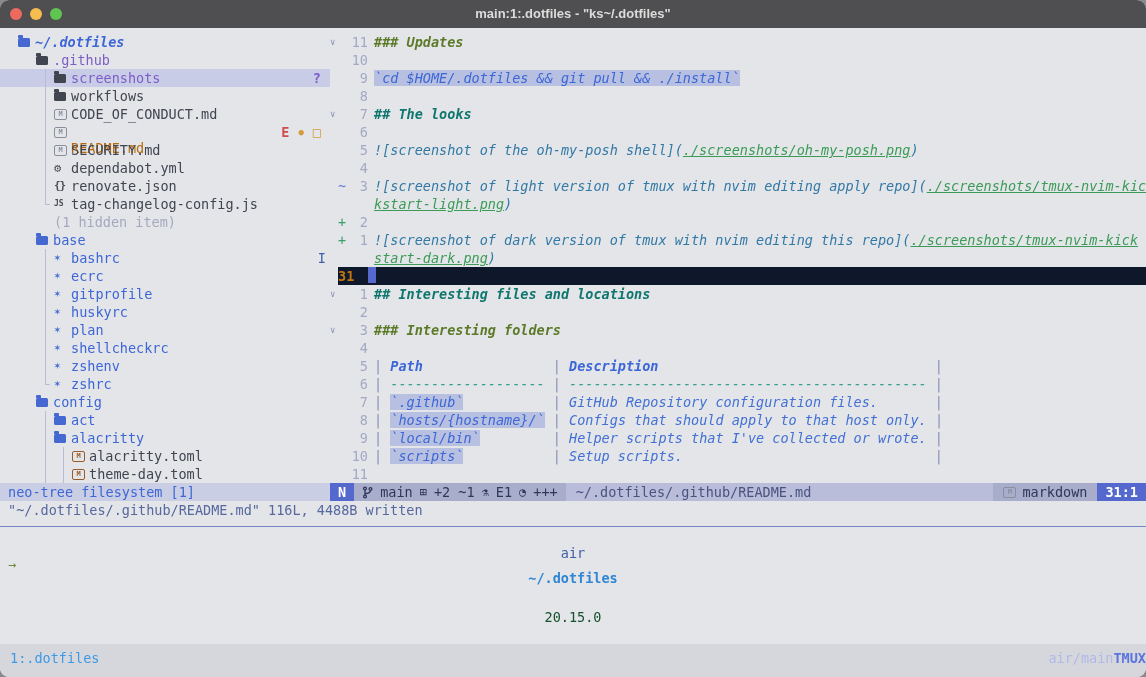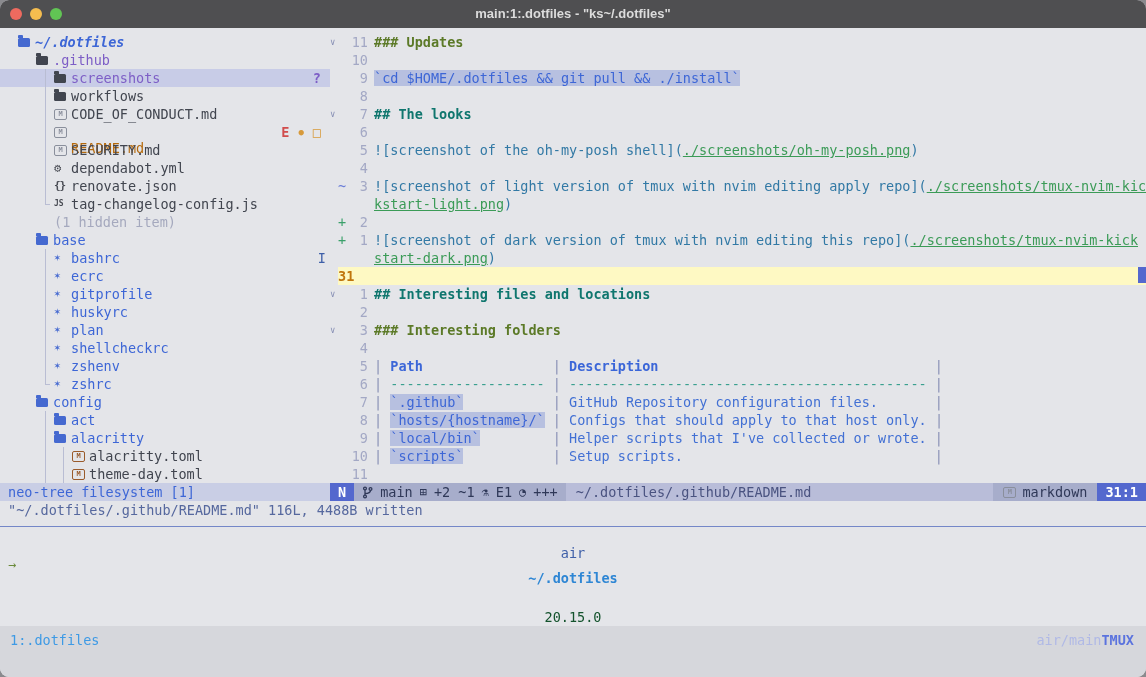--- a/index.html
+++ b/index.html
@@ -37,26 +37,26 @@
   .tlabel.blue{color:#3D66D6;} .tlabel.purple{color:#7D5EC6;} .tlabel.dark{color:#41454F;}
   .tlabel.orange{color:#B5690B;margin-top:32px;} .tlabel.hidden{color:#A5A9BE;}
   .tspace{flex:1;}
   .mk{margin-right:9px;}
   .mk-err{color:#D14C4C;font-weight:bold;} .mk-dot{color:#D79A3B;font-size:9px;}
   .mk-sq{color:#D79A3B;} .mk-q{color:#7D5EC6;font-weight:bold;} .mk-i{color:#3E5FA8;margin-right:4px;}
   
   .eline{height:18px;display:flex;white-space:pre;}
   .fold{width:8px;flex:none;color:#8890B5;font-size:9px;line-height:18px;text-align:left;}
   .lbody{flex:1;display:flex;}
-  .lbody.cur{background:#fef9c3;justify-content:space-between;}
+  .lbody.cur{background:#0f172a;}
   .sign{width:10px;flex:none;text-align:left;}
   .sign.add{color:#3AA06A;} .sign.chg{color:#6C7FD8;}
   .num{width:20px;flex:none;text-align:right;padding-right:6px;color:#A3A8C5;}
   .num.curn{width:30px;text-align:left;padding:0;color:#C0760D;font-weight:bold;}
-  .etext{white-space:pre;}
+  .etext{white-space:pre;font-style:italic;}
   .cursorblock{display:inline-block;width:8px;height:16px;background:#5468CE;vertical-align:-3px;}
   .sg-h3{color:#5C7A28;font-weight:bold;} .sg-h2{color:#0f766e;font-weight:bold;}
   .sg-code{color:#3D66D6;background:#B7C0E0;}
   .sg-link{color:#3279A5;} .sg-url{color:#3B9B57;text-decoration:underline;}
   .sg-pipe{color:#8890B5;} .sg-th{color:#3B66D8;font-weight:bold;}
   .sg-dash{color:#3AA08F;} .sg-cell{color:#4270D4;} .sg-txt{color:#41454F;}
   
   .statusrow{height:18px;display:flex;}
   .neotree-status{width:330px;flex:none;background:#C9CEE5;color:#3D66D6;padding-left:8px;box-sizing:border-box;}
   .statusline{flex:1;display:flex;background:#A7ADCB;color:#2F3858;align-items:center;}
@@ -64,22 +64,22 @@
   .slseg{padding:0 8px;display:flex;gap:7px;align-items:center;height:18px;}
   .slpath{flex:1;background:#B9BDD9;color:#4A5380;padding:0 10px;height:18px;}
   .slico{font-size:12px;} .slft{display:flex;gap:6px;align-items:center;padding:0 10px;height:18px;}
   .msgline{height:18px;color:#56689E;padding-left:8px;}
   
   .shell{border-top:1px solid #7487C8;margin-top:7px;padding:10px 8px 0 8px;height:96px;}
   .promptline{display:flex;align-items:center;gap:7px;height:18px;flex-direction:column;}
   .p-host{color:#3E5FA8;} .p-path{color:#2E86D4;font-weight:bold;} .p-node{color:#14532d;}
   .contline{height:18px;color:#6A8A3A;}
   
-  .tmuxbar{position:absolute;left:0;right:0;bottom:0;height:51px;background:#D6D7DC;
-    display:flex;align-items:flex-start;padding:5px 12px 0 10px;box-sizing:border-box;}
+  .tmuxbar{position:absolute;left:0;right:0;bottom:0;height:33px;background:#D6D7DC;
+    display:flex;align-items:flex-start;padding:5px 0 0 10px;box-sizing:border-box;}
   .tmux-win{color:#3E9AE5;} .tmux-right{margin-left:auto;display:flex;}
   .tmux-sess{color:#B0B9E6;} .tmux-badge{color:#5B73DE;font-weight:bold;}
 </style>
 </head>
 <body>
 
 <div class="window">
 
   <div class="titlebar">
     <div class="lights">

